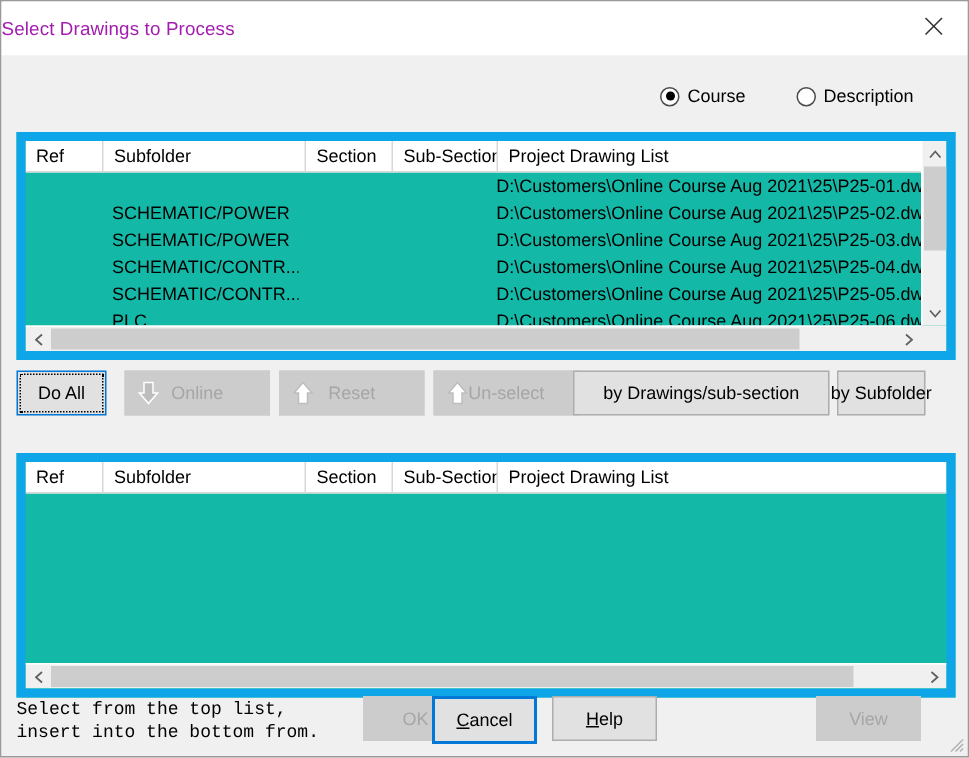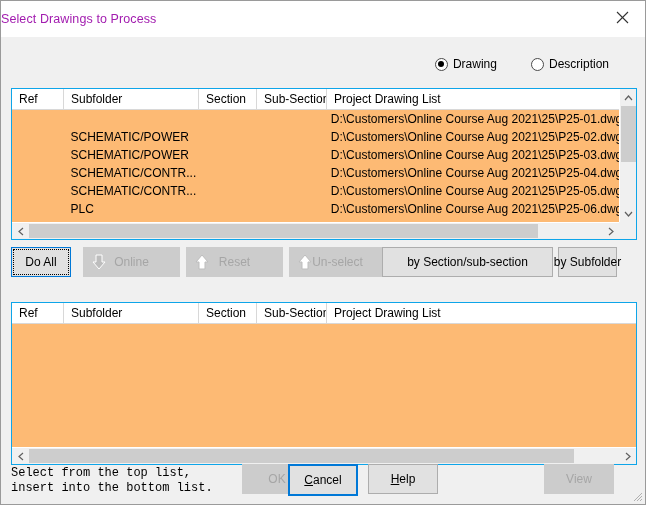--- a/index.html
+++ b/index.html
@@ -98,22 +98,22 @@
   }
   .radio-label {
     margin-left: 5px;
     font-size: 12px;
   }
 
   
   .listpanel {
     position: absolute;
     box-sizing: border-box;
-    background: #fdba74;
-    border: 1px solid #0ea5e9;
+    background: #14b8a6;
+    border: 6px solid #0ea5e9;
     overflow: hidden;
   }
   #top-list  { left: 10px; top: 51px;  width: 626px; height: 152px; }
   #bottom-list { left: 10px; top: 265px; width: 626px; height: 163px; }
 
   .list-inner {
     position: absolute;
     left: 0; top: 0; right: 17px; bottom: 17px;
     overflow: hidden;
   }
@@ -313,21 +313,21 @@
         </svg>
       </span>
     </div>
   </div>
 
   <div class="client">
 
     <div class="radio-row">
       <div class="radio-item">
         <span class="radio-mark checked"></span>
-        <span class="radio-label">Drawing</span>
+        <span class="radio-label">Course</span>
       </div>
       <div class="radio-item">
         <span class="radio-mark"></span>
         <span class="radio-label">Description</span>
       </div>
     </div>
 
     <div class="listpanel" id="top-list">
       <div class="list-inner">
         <div class="col-header">
@@ -447,21 +447,21 @@
       <button class="btn disabled" id="btn-unselect">
         <span class="btn-arrow">
           <svg width="14" height="16" viewBox="0 0 14 16">
             <path d="M7 1 L13 8 H10 V15 H4 V8 H1 Z" fill="#ffffff" stroke="#bdbdbd" stroke-width="1"></path>
           </svg>
         </span>
         <span>Un-select</span>
       </button>
 
       <button class="btn" id="btn-bysection">
-        <span>by Section/sub-section</span>
+        <span>by Drawings/sub-section</span>
       </button>
 
       <button class="btn" id="btn-bysubfolder">
         <span>by Subfolder</span>
       </button>
     </div>
 
     <div class="listpanel" id="bottom-list">
       <div class="list-inner">
         <div class="col-header">
@@ -485,21 +485,21 @@
           <svg width="6" height="9" viewBox="0 0 6 9">
               <path d="M1 1 L5 4.5 L1 8" stroke="#606060" stroke-width="1.2" fill="none"></path>
             </svg>
         </div>
       </div>
     </div>
 
     <div class="footer">
       <div class="hint">
         <div>Select from the top list,</div>
-        <div>insert into the bottom list.</div>
+        <div>insert into the bottom from.</div>
       </div>
 
       <button class="btn disabled" id="btn-ok">
         <span>OK</span>
       </button>
 
       <button class="btn default-btn" id="btn-cancel">
         <span><span class="accel">C</span>ancel</span>
       </button>
 

